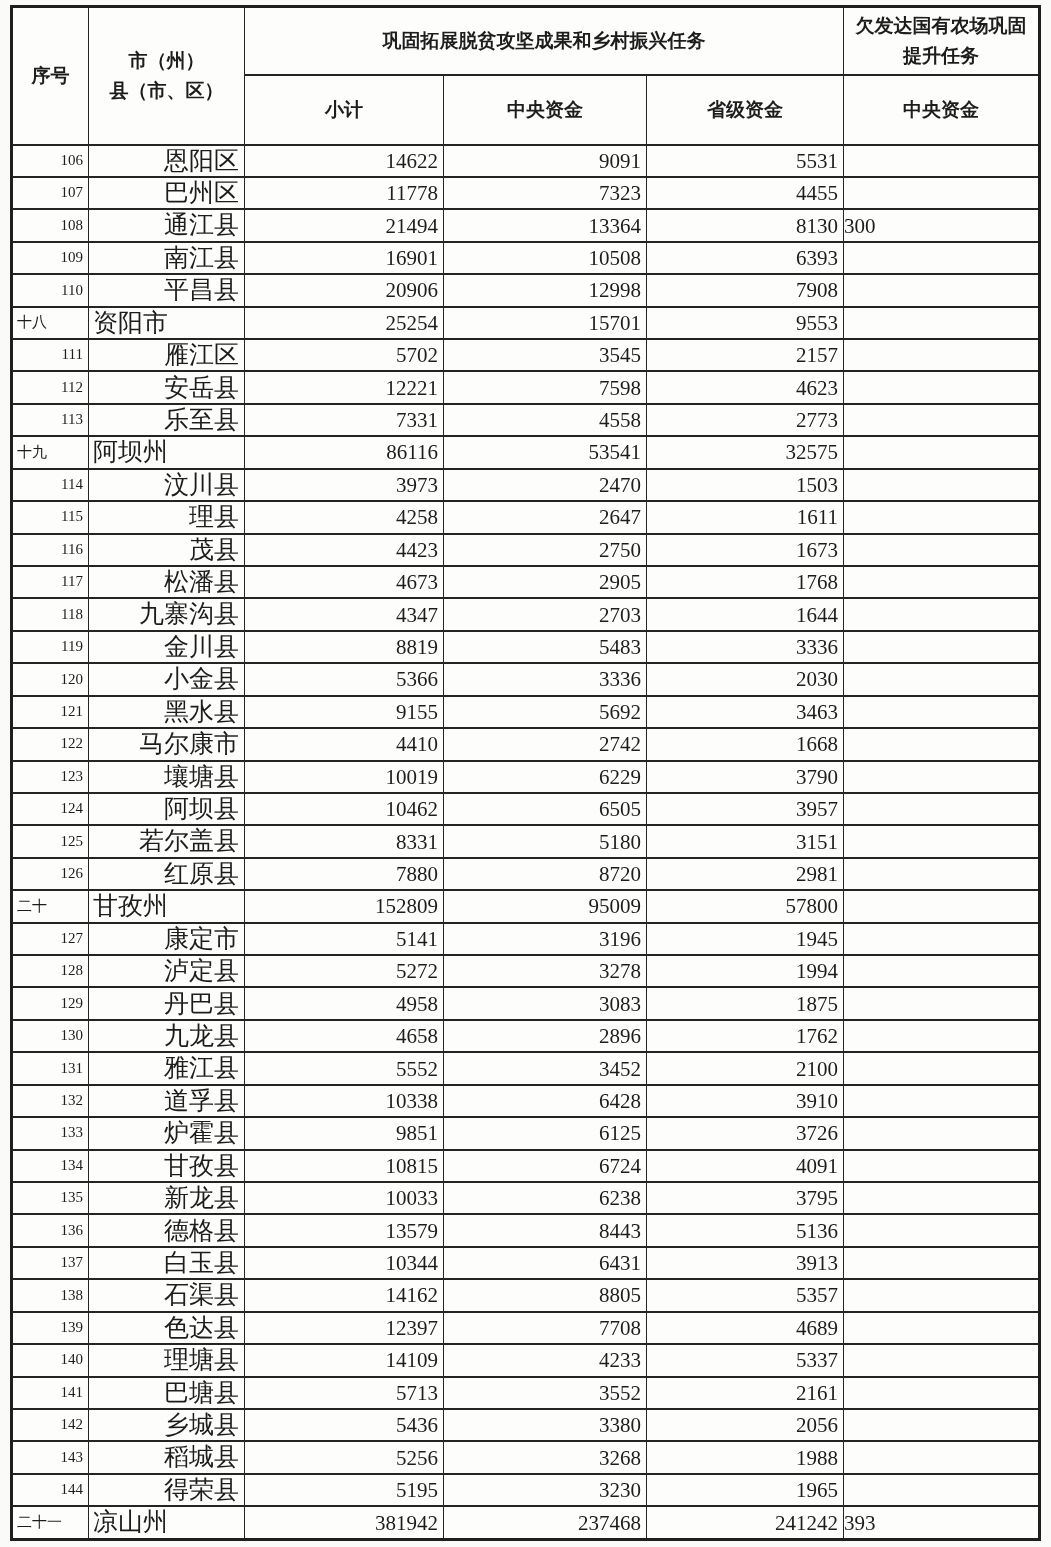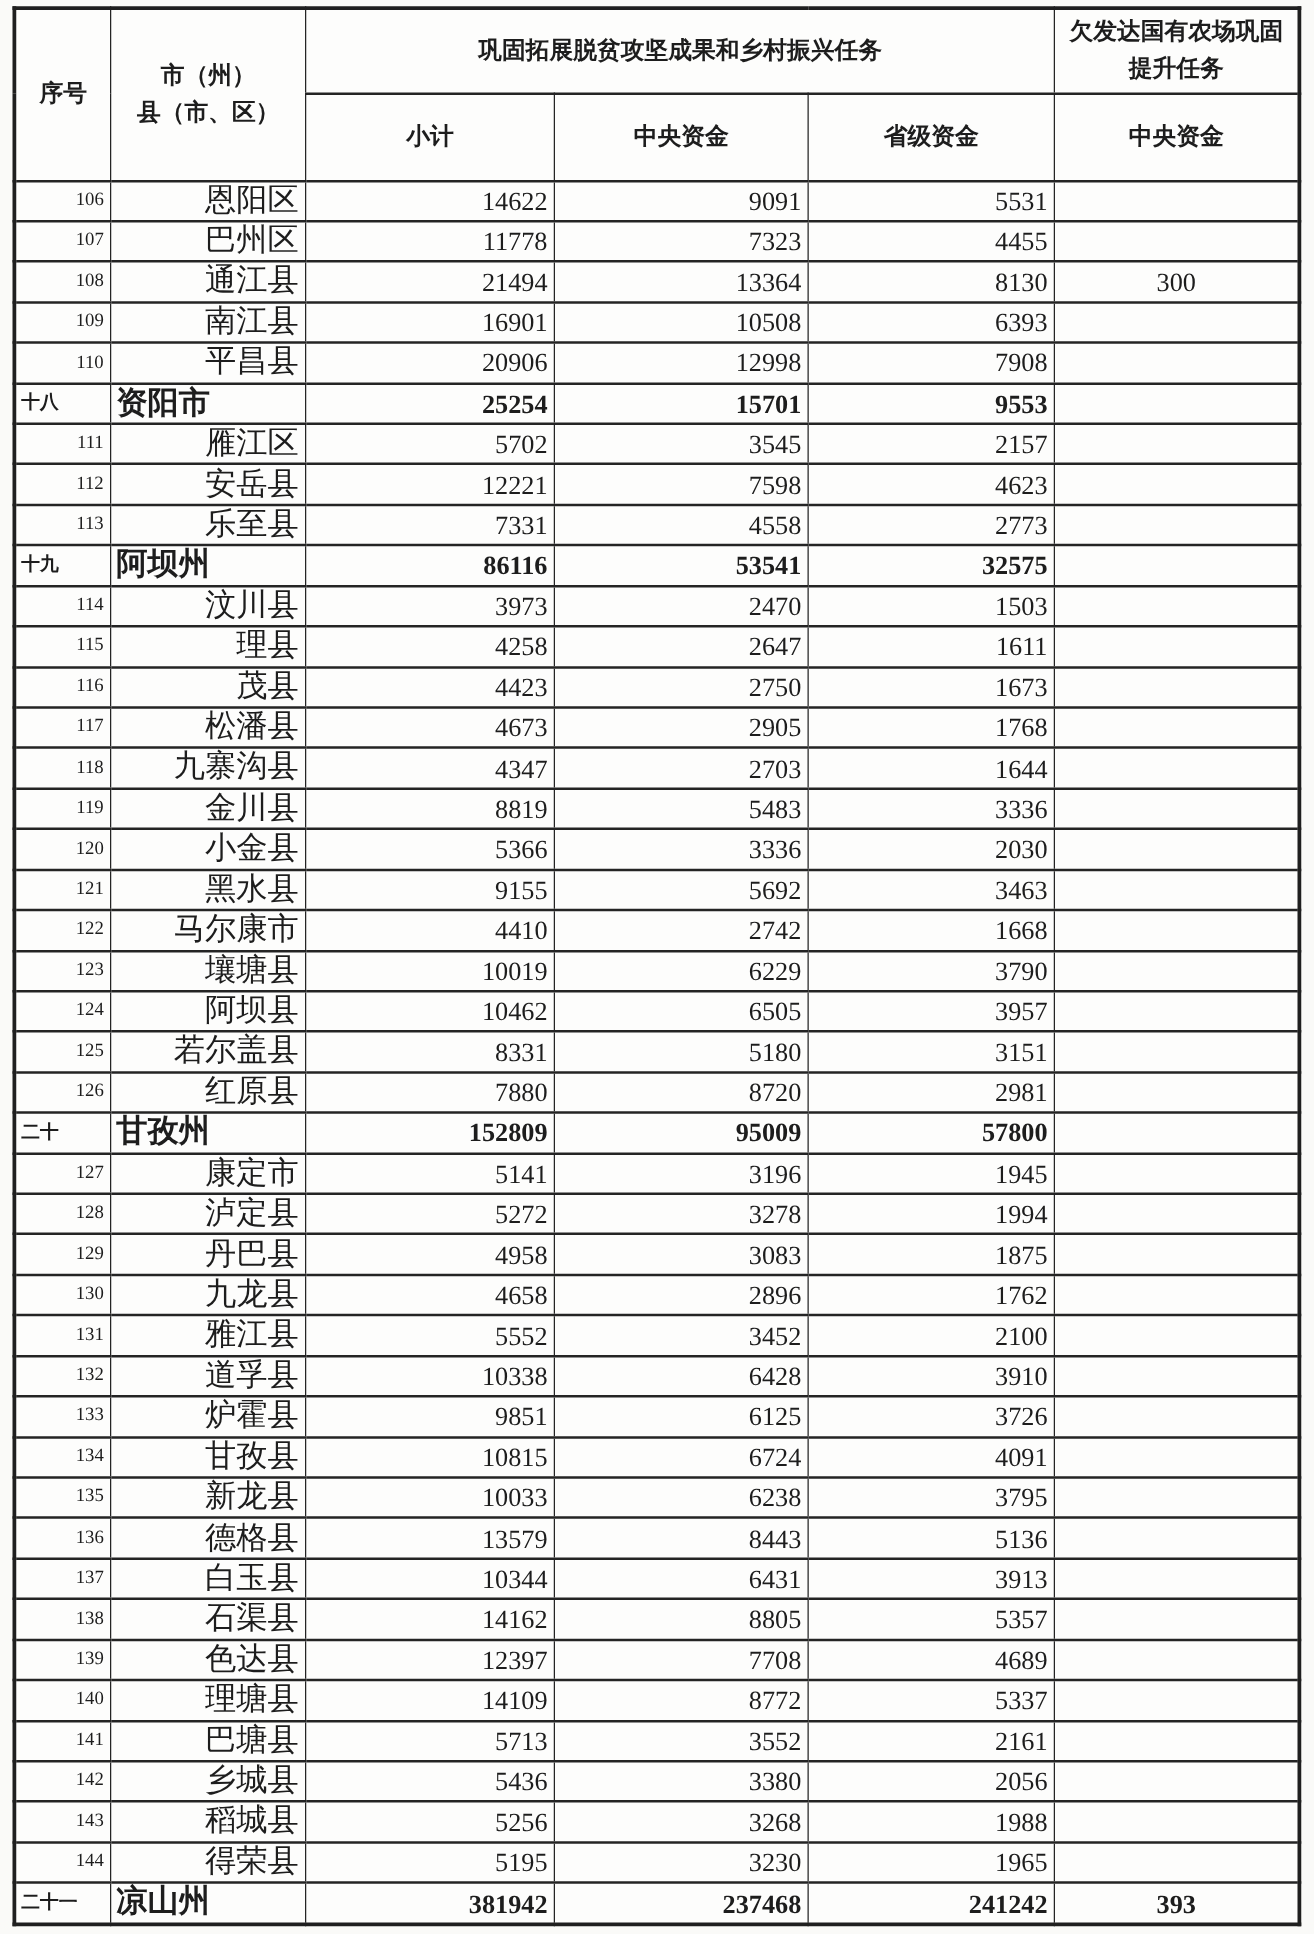--- a/index.html
+++ b/index.html
@@ -35,23 +35,23 @@
   tr.head-top th { height: 68px; }
   tr.head-sub th { height: 70px; border-radius: 18px; }
 
   tbody td {
     font-size: 21px; line-height: 1.05;
     vertical-align: middle; white-space: nowrap;
   }
   td.seq  { text-align: right; padding-right: 5px; font-size: 15px; }
   td.name { text-align: right; padding-right: 5px; font-size: 25px; }
   td.num  { text-align: right; padding-right: 5px; }
-  td.farm { text-align: center; }
-
-  tr.summary td { font-weight: bold; }
+  td.farm { text-align: left; }
+
+  tr.summary td { font-weight: normal; }
   tr.summary td.seq  { text-align: left; padding-left: 4px; padding-right: 0; }
   tr.summary td.name { text-align: left; padding-left: 4px; padding-right: 0; }
 </style>
 </head>
 <body>
 
 <div class="page">
   <table class="grid">
     <colgroup>
       <col class="c-seq">
@@ -372,21 +372,21 @@
     <td class="name">色达县</td>
     <td class="num">12397</td>
     <td class="num">7708</td>
     <td class="num">4689</td>
     <td class="farm"></td>
   </tr>
         <tr>
     <td class="seq">140</td>
     <td class="name">理塘县</td>
     <td class="num">14109</td>
-    <td class="num">8772</td>
+    <td class="num">4233</td>
     <td class="num">5337</td>
     <td class="farm"></td>
   </tr>
         <tr>
     <td class="seq">141</td>
     <td class="name">巴塘县</td>
     <td class="num">5713</td>
     <td class="num">3552</td>
     <td class="num">2161</td>
     <td class="farm"></td>

